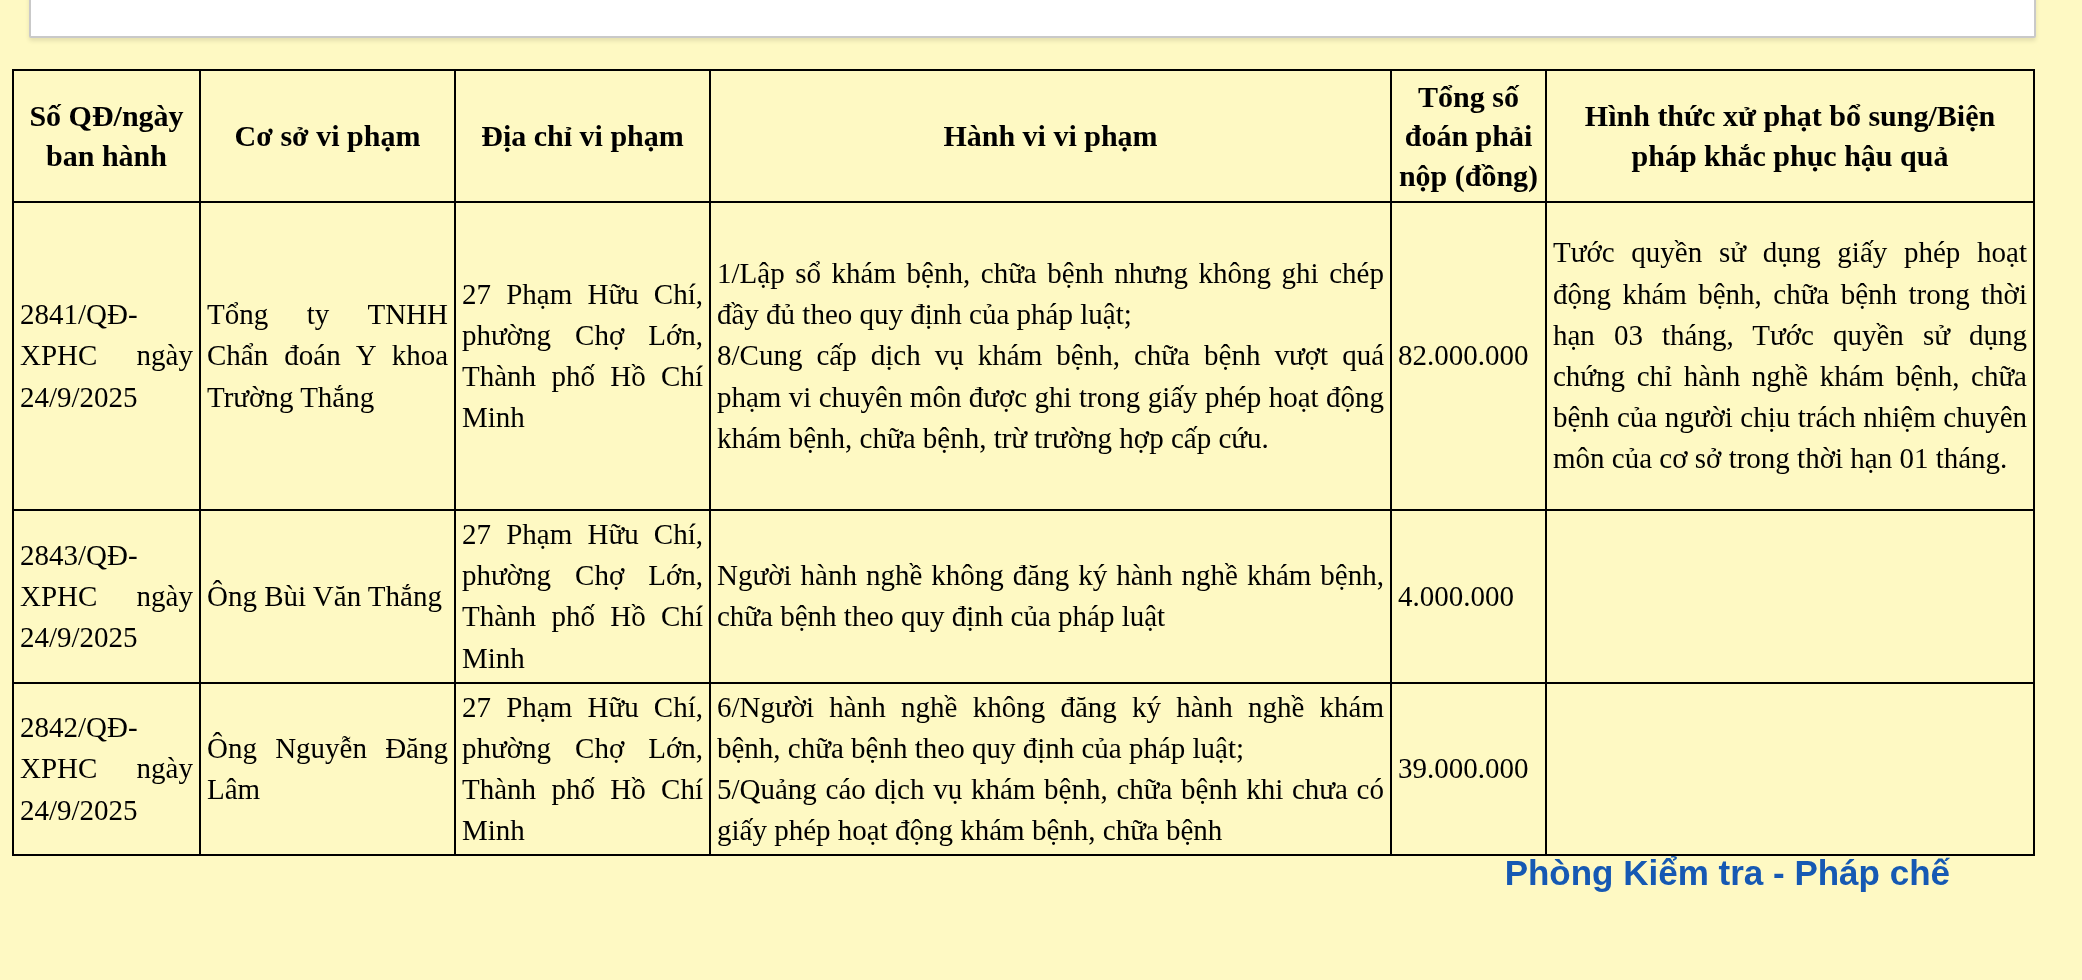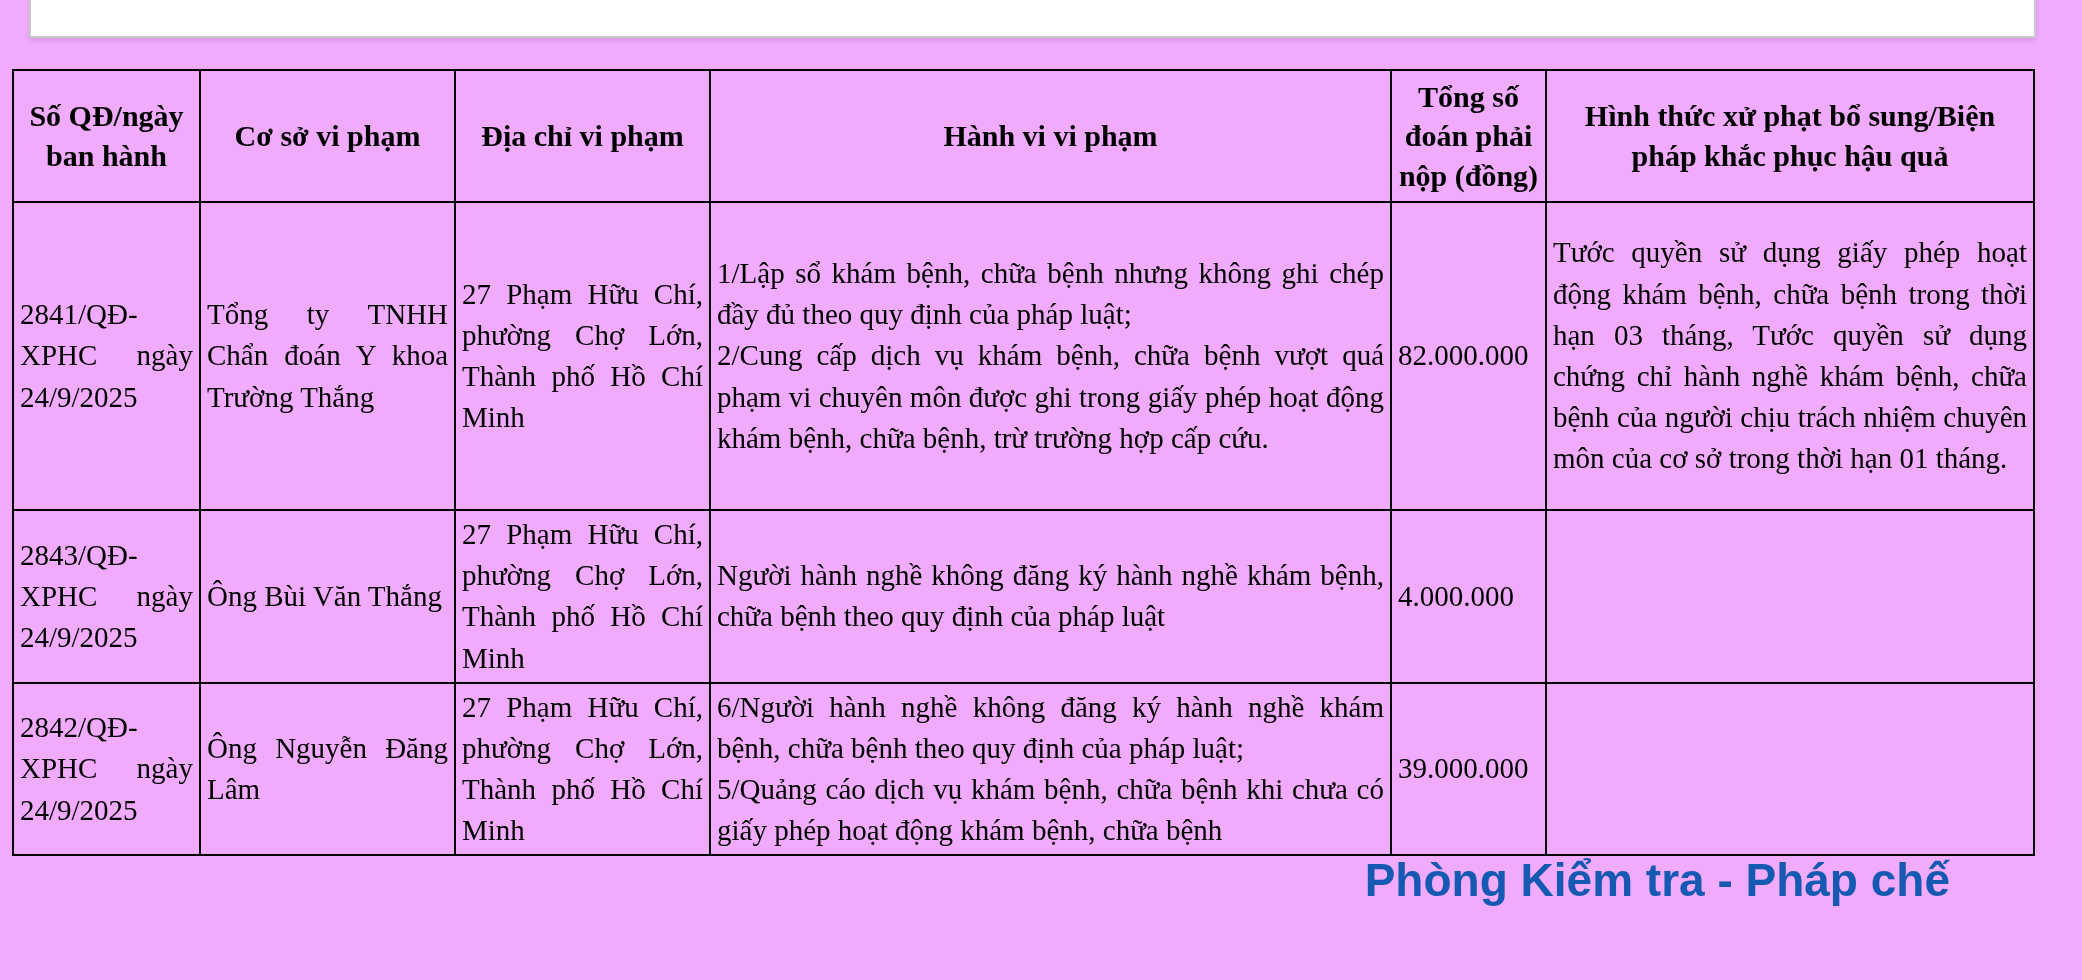--- a/index.html
+++ b/index.html
@@ -4,21 +4,21 @@
 <style>
   html, body {
     margin: 0;
     padding: 0;
     background: #ffffff;
   }
   .screen {
     position: relative;
     width: 2082px;
     height: 980px;
-    background: #f0abfc;
+    background: #fef9c3;
     overflow: hidden;
     font-family: "Liberation Serif", serif;
     color: #000000;
   }
   
   .top-panel-fragment {
     position: absolute;
     left: 29px;
     top: -16px;
     width: 2003px;
@@ -66,21 +66,21 @@
     margin-left: 17px;
   }
   td.violations-cell { padding-left: 4px; padding-right: 4px; }
   p.para { margin: 0; }
   .signature {
     position: absolute;
     top: 853px;
     right: 132px;
     font-family: "Liberation Sans", sans-serif;
     font-weight: 700;
-    font-size: 46px;
+    font-size: 35px;
     color: #1659b3;
     white-space: nowrap;
   }
 </style>
 </head>
 <body>
 
 <div class="screen">
 
   <div class="top-panel-fragment"></div>
@@ -104,21 +104,21 @@
         <th>Hình thức xử phạt bổ sung/Biện pháp khắc phục hậu quả</th>
       </tr>
     </thead>
     <tbody>
       <tr class="row-1">
         <td class="decision-cell">2841/QĐ-XPHC ngày 24/9/2025</td>
         <td class="facility-cell">Tổng ty TNHH Chẩn đoán Y khoa Trường Thắng</td>
         <td class="address-cell">27 Phạm Hữu Chí, phường Chợ Lớn, Thành phố Hồ Chí Minh</td>
         <td class="violations-cell">
           <p class="para">1/Lập sổ khám bệnh, chữa bệnh nhưng không ghi chép đầy đủ theo quy định của pháp luật;</p>
-          <p class="para">2/Cung cấp dịch vụ khám bệnh, chữa bệnh vượt quá phạm vi chuyên môn được ghi trong giấy phép hoạt động khám bệnh, chữa bệnh, trừ trường hợp cấp cứu.</p>
+          <p class="para">8/Cung cấp dịch vụ khám bệnh, chữa bệnh vượt quá phạm vi chuyên môn được ghi trong giấy phép hoạt động khám bệnh, chữa bệnh, trừ trường hợp cấp cứu.</p>
         </td>
         <td class="fine-cell">82.000.000</td>
         <td class="additional-penalty-cell">Tước quyền sử dụng giấy phép hoạt động khám bệnh, chữa bệnh trong thời hạn 03 tháng, Tước quyền sử dụng chứng chỉ hành nghề khám bệnh, chữa bệnh của người chịu trách nhiệm chuyên môn của cơ sở trong thời hạn 01 tháng.</td>
       </tr>
       <tr class="row-2">
         <td class="decision-cell">2843/QĐ-XPHC ngày 24/9/2025</td>
         <td class="facility-cell">Ông Bùi Văn Thắng</td>
         <td class="address-cell">27 Phạm Hữu Chí, phường Chợ Lớn, Thành phố Hồ Chí Minh</td>
         <td class="violations-cell">
           <p class="para">Người hành nghề không đăng ký hành nghề khám bệnh, chữa bệnh theo quy định của pháp luật</p>

